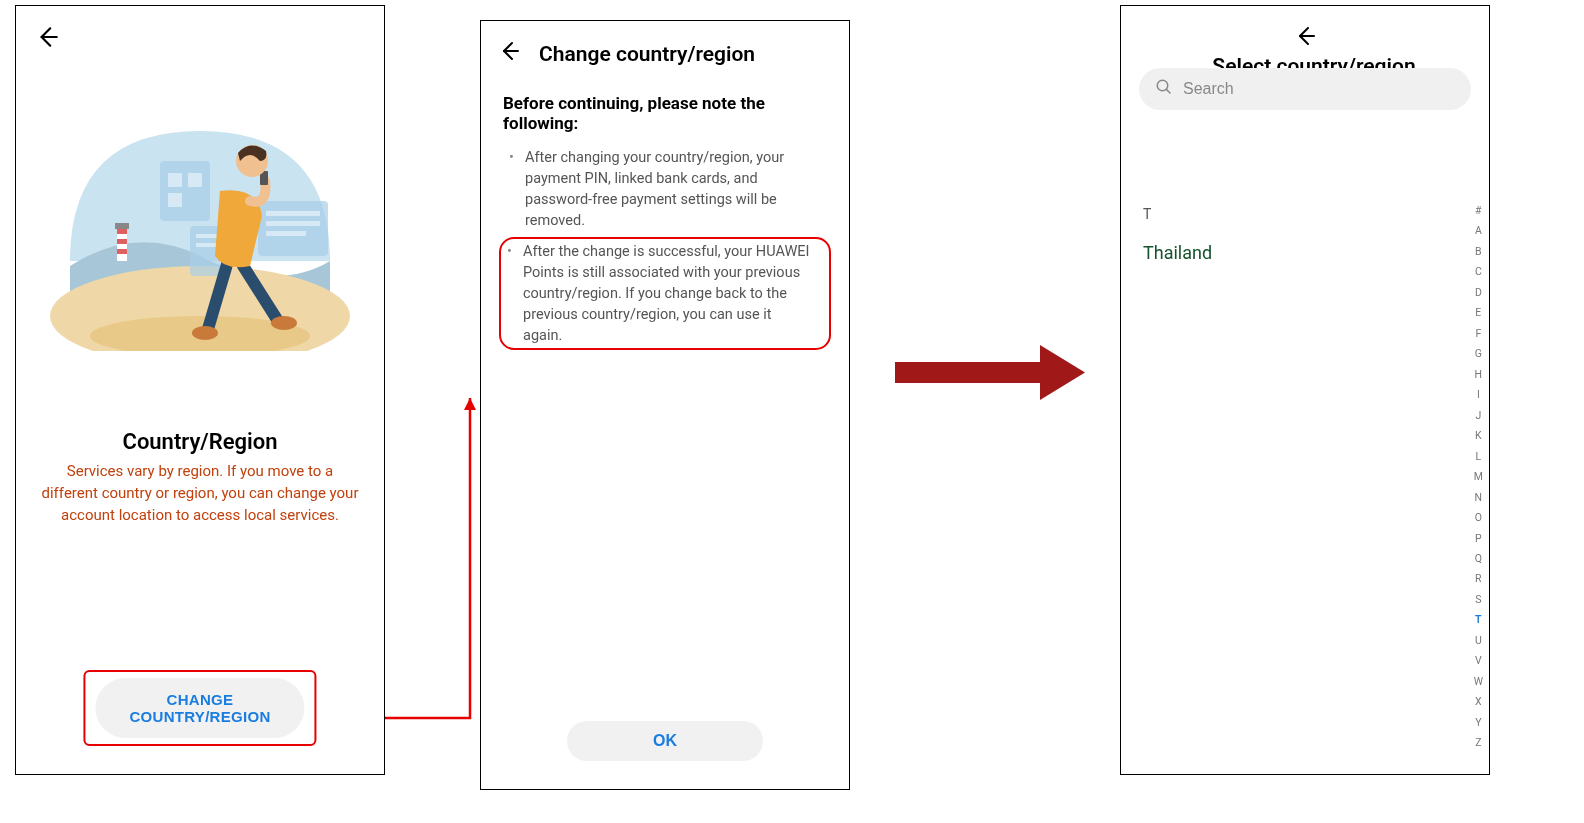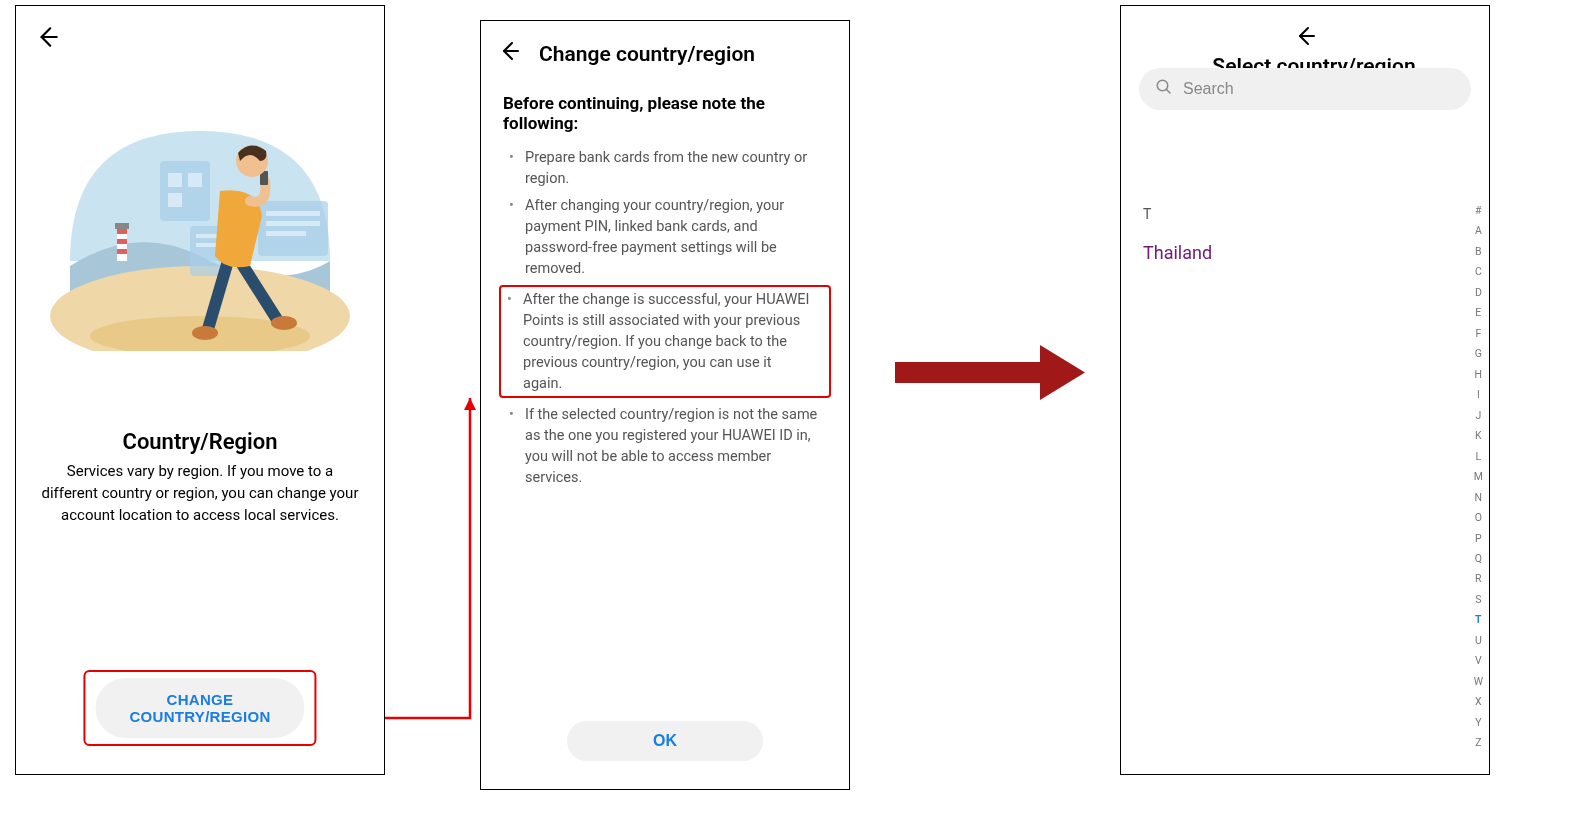--- a/index.html
+++ b/index.html
@@ -49,21 +49,21 @@
     font-weight: 600;
     color: #000;
   }
   .s1-desc {
     position: absolute;
     top: 455px;
     left: 24px;
     right: 24px;
     text-align: center;
     font-size: 15px;
-    color: #000000;
+    color: #c2410c;
     line-height: 1.45;
   }
   .s1-button-wrap {
     position: absolute;
     bottom: 28px;
     left: 50%;
     transform: translateX(-50%);
   }
   .pill-button {
     background: #f1f1f1;
@@ -120,21 +120,21 @@
     color: #555;
   }
   .s2-list li::before {
     content: "•";
     position: absolute;
     left: 6px;
     color: #888;
   }
   .s2-highlight {
     border: 2.5px solid #e60000;
-    border-radius: 4px;
+    border-radius: 15px;
     padding: 2px 15px;
     margin-left: -4px;
     margin-right: -4px;
   }
   .s2-ok-wrap {
     position: absolute;
     bottom: 28px;
     left: 50%;
     transform: translateX(-50%);
   }
@@ -202,21 +202,21 @@
     left: 22px;
     right: 40px;
   }
   .s3-section-letter {
     font-size: 14px;
     color: #555;
     margin-bottom: 10px;
   }
   .s3-country {
     font-size: 18px;
-    color: #701a75;
+    color: #14532d;
     padding: 10px 0;
     cursor: pointer;
   }
   .s3-index {
     position: absolute;
     right: 6px;
     top: 195px;
     display: flex;
     flex-direction: column;
     align-items: center;
@@ -326,24 +326,22 @@
           <path d="M15 4l-8 8 8 8" stroke="#000" stroke-width="2" stroke-linecap="round" stroke-linejoin="round"></path>
           <path d="M7 12h14" stroke="#000" stroke-width="2" stroke-linecap="round"></path>
         </svg>
     </span>
     <div class="s2-title">Change country/region</div>
   </div>
 
   <div class="s2-body">
     <div class="s2-lead">Before continuing, please note the following:</div>
     <ul class="s2-list">
-      <li>Prepare bank cards from the new country or region.</li>
       <li>After changing your country/region, your payment PIN, linked bank cards, and password-free payment settings will be removed.</li>
       <li class="s2-highlight">After the change is successful, your HUAWEI Points is still associated with your previous country/region. If you change back to the previous country/region, you can use it again.</li>
-      <li>If the selected country/region is not the same as the one you registered your HUAWEI ID in, you will not be able to access member services.</li>
     </ul>
   </div>
 
   <div class="s2-ok-wrap">
     <button class="ok-button">OK</button>
   </div>
 </div>
 
 <svg class="flow-arrow2" viewBox="0 0 190 55">
   <rect x="0" y="17" width="150" height="21" fill="#a01818"></rect>

